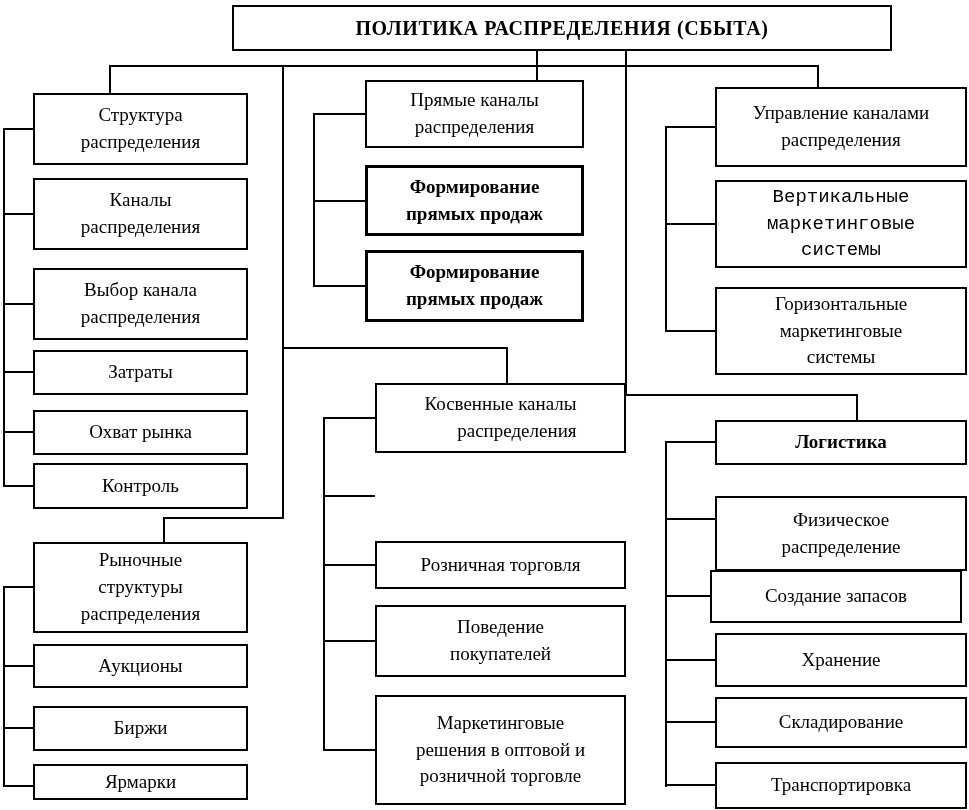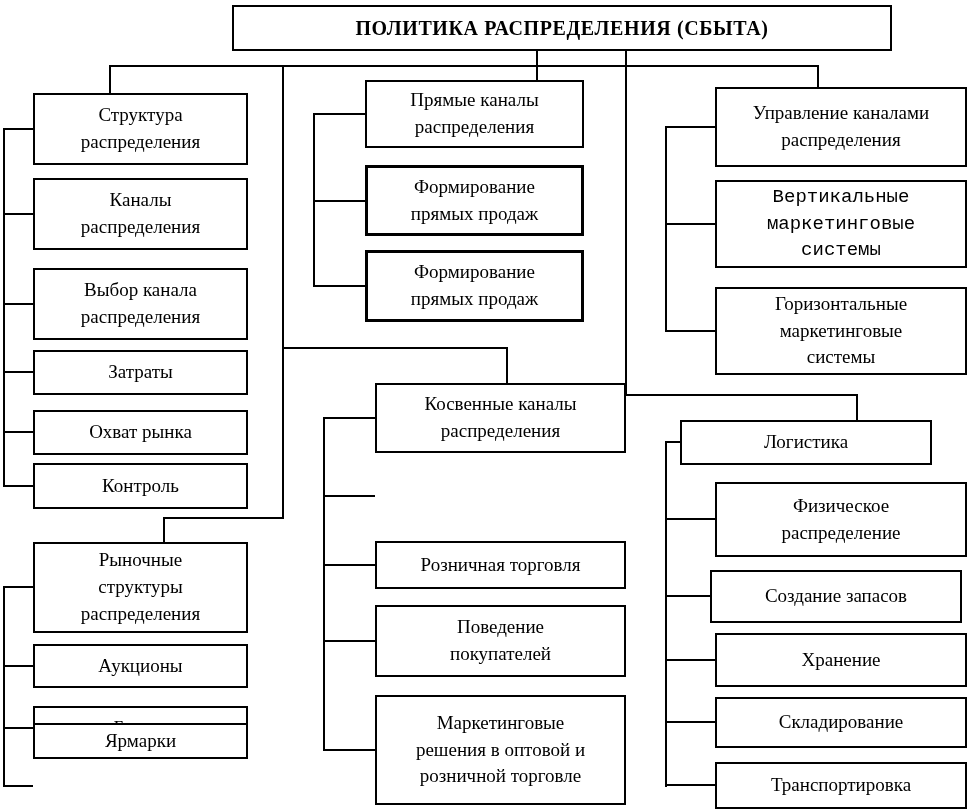--- a/index.html
+++ b/index.html
@@ -5,58 +5,58 @@
   html,body{margin:0;padding:0;background:#fff;}
   .canvas{
     position:relative;width:969px;height:810px;background:#fff;
     font-family:"Liberation Serif","DejaVu Serif",serif;color:#000;overflow:hidden;
   }
   .node{
     position:absolute;box-sizing:border-box;border:2px solid #000;background:#fff;
     display:flex;align-items:center;justify-content:center;text-align:center;
     white-space:pre-line;font-size:19px;line-height:1.42;padding:16px 6px;
   }
-  .thick{border-width:3px;}
+  .thick{border-width:3px;font-weight:bold;}
   .title{
     font-weight:bold;font-size:20px;letter-spacing:0.6px;line-height:1.2;
     left:232px;top:5px;width:660px;height:46px;
   }
   .ln{position:absolute;background:#000;}
   .h{height:2px;}
   .v{width:2px;}
 
   
   .b-structure{left:33px;top:93px;width:215px;height:72px;}
   .b-channels{left:33px;top:178px;width:215px;height:72px;}
   .b-choice{left:33px;top:268px;width:215px;height:72px;}
   .b-costs{left:33px;top:350px;width:215px;height:45px;}
   .b-coverage{left:33px;top:410px;width:215px;height:45px;}
   .b-control{left:33px;top:463px;width:215px;height:46px;}
   
   .b-market{left:33px;top:542px;width:215px;height:91px;}
   .b-auctions{left:33px;top:644px;width:215px;height:44px;}
   .b-exchanges{left:33px;top:706px;width:215px;height:45px;}
-  .b-fairs{left:33px;top:723px;width:215px;height:36px;}
+  .b-fairs{left:33px;top:764px;width:215px;height:36px;}
   
   .b-direct{left:365px;top:80px;width:219px;height:68px;}
   .b-dsales1{left:365px;top:165px;width:219px;height:71px;}
   .b-dsales2{left:365px;top:250px;width:219px;height:72px;}
   
-  .b-indirect{left:375px;top:383px;width:251px;height:70px;}
+  .b-indirect{left:375px;top:383px;width:251px;height:70px;text-align:right;}
   .b-wholesale{left:375px;top:472px;width:251px;height:48px;}
   .b-retail{left:375px;top:541px;width:251px;height:48px;}
   .b-behavior{left:375px;top:605px;width:251px;height:72px;}
   .b-mkdec{left:375px;top:695px;width:251px;height:110px;}
   
   .b-mgmt{left:715px;top:87px;width:252px;height:80px;}
   .b-vert{left:715px;top:180px;width:252px;height:88px;font-family:Liberation Mono, monospace;}
   .b-horiz{left:715px;top:287px;width:252px;height:88px;}
   
-  .b-logistics{left:680px;top:420px;width:252px;height:45px;}
-  .b-physical{left:715px;top:482px;width:252px;height:75px;}
+  .b-logistics{left:715px;top:420px;width:252px;height:45px;font-weight:bold;}
+  .b-physical{left:715px;top:496px;width:252px;height:75px;}
   .b-inventory{left:710px;top:570px;width:252px;height:53px;}
   .b-storage{left:715px;top:633px;width:252px;height:54px;}
   .b-warehousing{left:715px;top:697px;width:252px;height:51px;}
   .b-transport{left:715px;top:762px;width:252px;height:47px;}
 </style>
 </head>
 <body>
 
 <div class="canvas">
 

